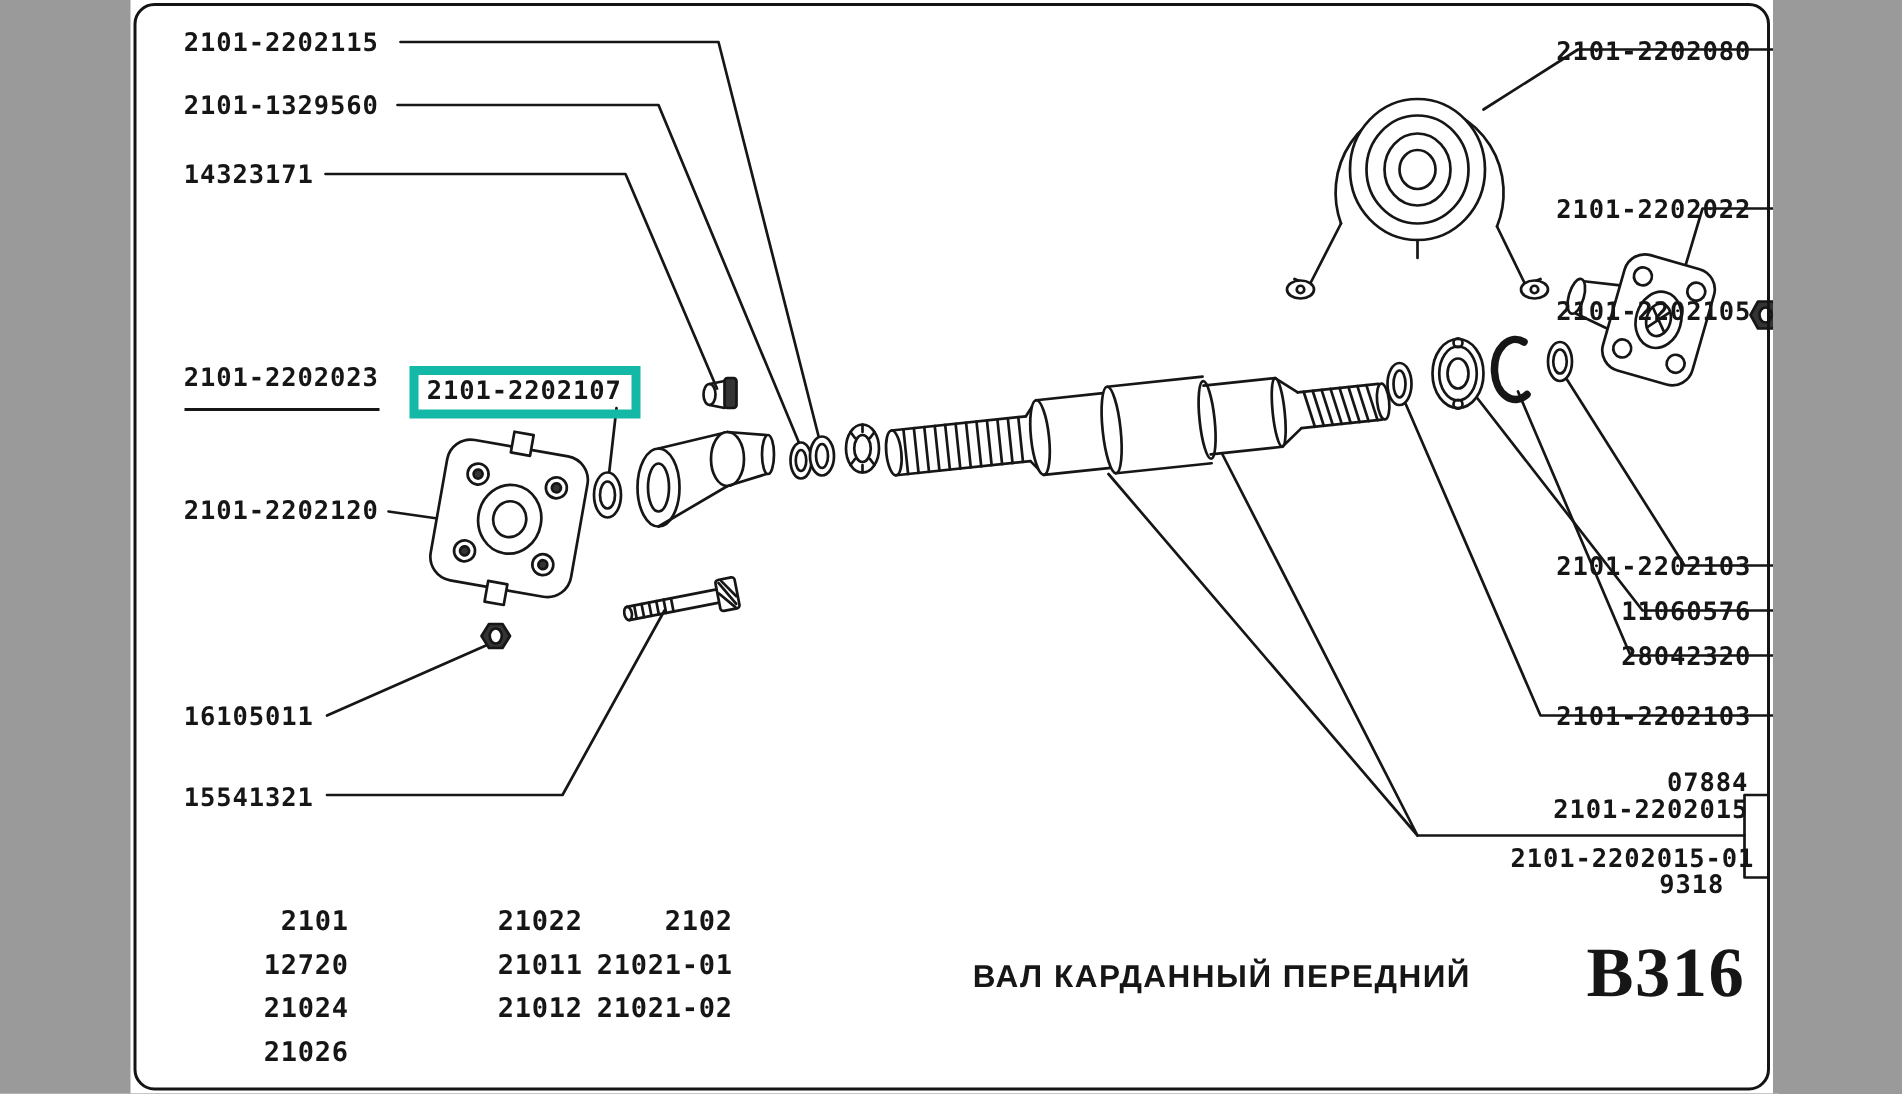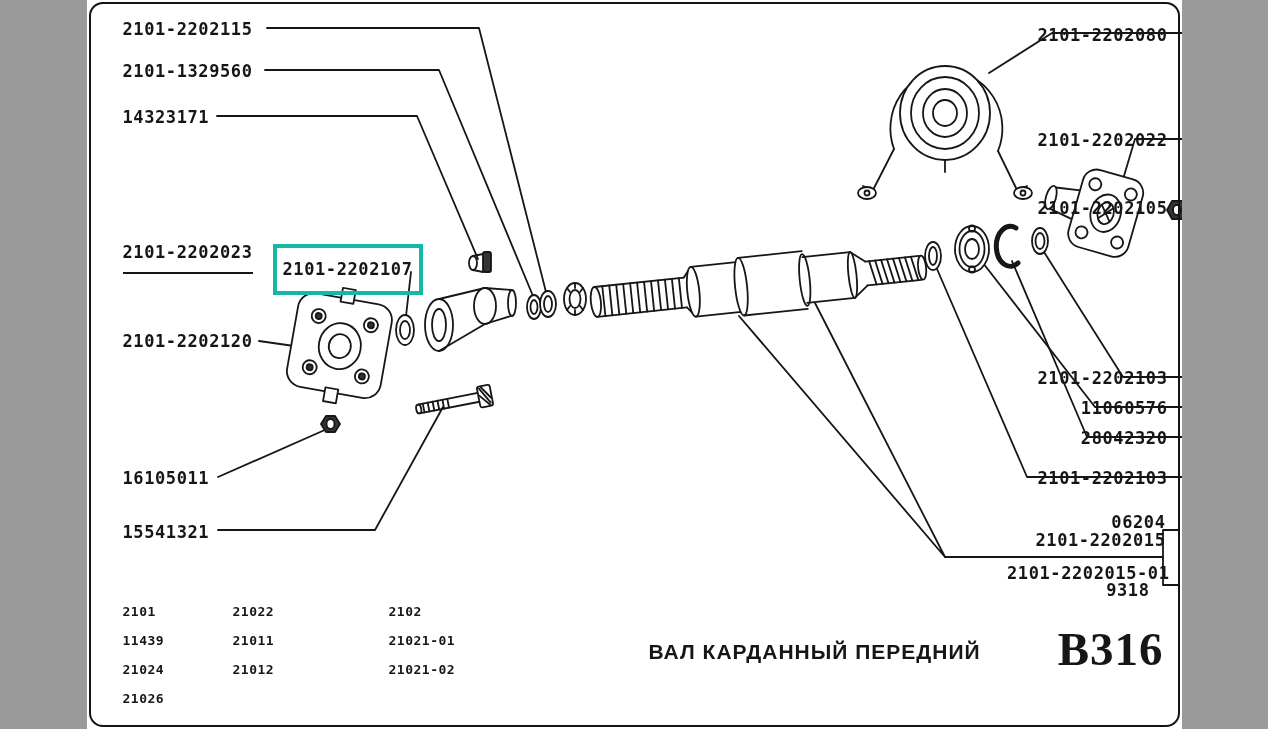--- a/index.html
+++ b/index.html
@@ -1,38 +1,38 @@
 <!DOCTYPE html>
 <html><head>
 <meta charset="utf-8">
 <style>
   html,body{margin:0;padding:0;background:#9a9a9a;}
   .stage{
     position:relative;width:1095px;height:729px;background:#ffffff;
     font-family:"DejaVu Sans Mono","Liberation Mono",monospace;color:#161616;
-    overflow:hidden;margin:0 auto;
+    overflow:hidden;margin:0 auto;text-align:right;
   }
   .frame{position:absolute;inset:2px;border:2px solid #141414;border-radius:14px;pointer-events:none;}
   .art{position:absolute;left:0;top:0;}
   .art line,.art path,.art rect,.art ellipse,.art circle,.art polygon,.art polyline{
     stroke:#161616;stroke-width:1.8;fill:none;stroke-linecap:round;stroke-linejoin:round;
   }
   .art .wf{fill:#ffffff;}
   .art .dk{fill:#343434;}
   .art .thick{stroke-width:5px;}
   .lbl{
     position:absolute;font-weight:700;font-size:17px;letter-spacing:.6px;
     white-space:nowrap;line-height:1.1;
   }
   .underlined{border-bottom:2.5px solid #161616;padding-bottom:10px;}
-  .boxed{border:4px solid #14b8a6;padding:12px 6px;}
+  .boxed{border:6px solid #14b8a6;padding:2px 6px;}
   .models{
     position:absolute;left:36px;top:604px;display:grid;
     grid-template-columns:110px 156px 100px;grid-auto-rows:29px;
-    font-weight:700;font-size:13px;letter-spacing:.5px;
+    font-weight:700;font-size:18px;letter-spacing:.5px;
   }
   .title{
     position:absolute;left:562px;top:640px;
     font-family:"Liberation Sans","DejaVu Sans",sans-serif;
     font-weight:700;font-size:21px;letter-spacing:1px;
   }
   .code{
     position:absolute;right:18px;top:622px;
     font-family:Liberation Serif, serif;
     font-weight:700;font-size:47px;letter-spacing:1px;
@@ -253,30 +253,30 @@
   <div class="lbl" style="left:36px;top:469px">16105011</div>
   <div class="lbl" style="left:36px;top:523px">15541321</div>
 
   <div class="lbl" style="right:14px;top:26px">2101-2202080</div>
   <div class="lbl" style="right:14px;top:131px">2101-2202022</div>
   <div class="lbl" style="right:14px;top:199px">2101-2202105</div>
   <div class="lbl" style="right:14px;top:369px">2101-2202103</div>
   <div class="lbl" style="right:14px;top:399px">11060576</div>
   <div class="lbl" style="right:14px;top:429px">28042320</div>
   <div class="lbl" style="right:14px;top:469px">2101-2202103</div>
-  <div class="lbl" style="right:16px;top:513px">06204</div>
+  <div class="lbl" style="right:16px;top:513px">07884</div>
   <div class="lbl" style="right:16px;top:531px">2101-2202015</div>
   <div class="lbl" style="right:12px;top:564px">2101-2202015-01</div>
   <div class="lbl" style="right:32px;top:581px">9318</div>
 
   <div class="models">
     <div>2101</div>
     <div>21022</div>
     <div>2102</div>
-    <div>11439</div>
+    <div>12720</div>
     <div>21011</div>
     <div>21021-01</div>
     <div>21024</div>
     <div>21012</div>
     <div>21021-02</div>
     <div>21026</div>
   </div>
 
   <div class="title">ВАЛ КАРДАННЫЙ ПЕРЕДНИЙ</div>
   <div class="code">В316</div>

